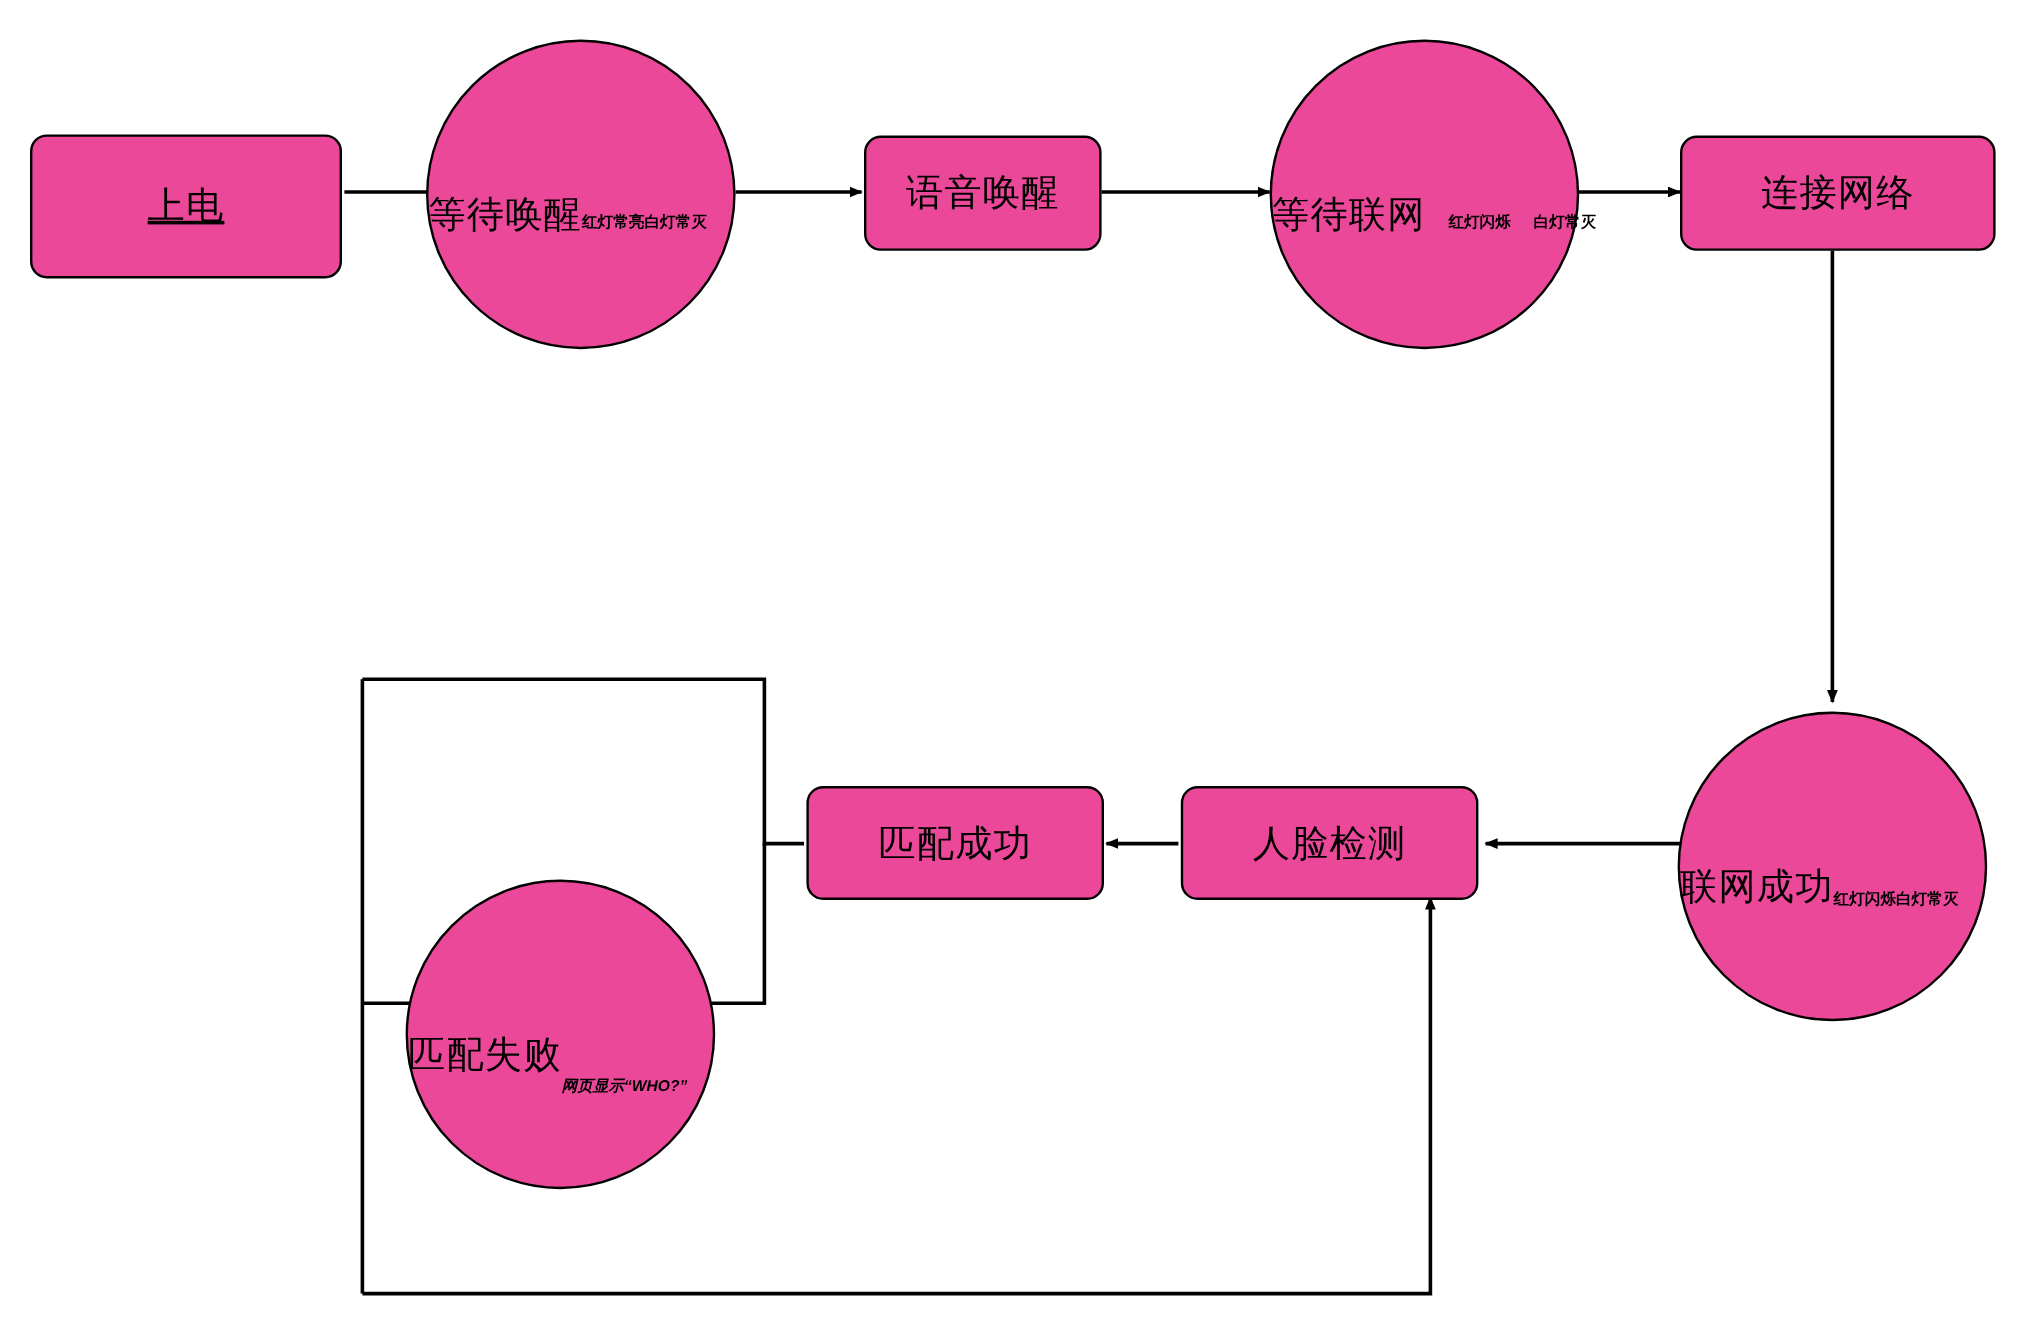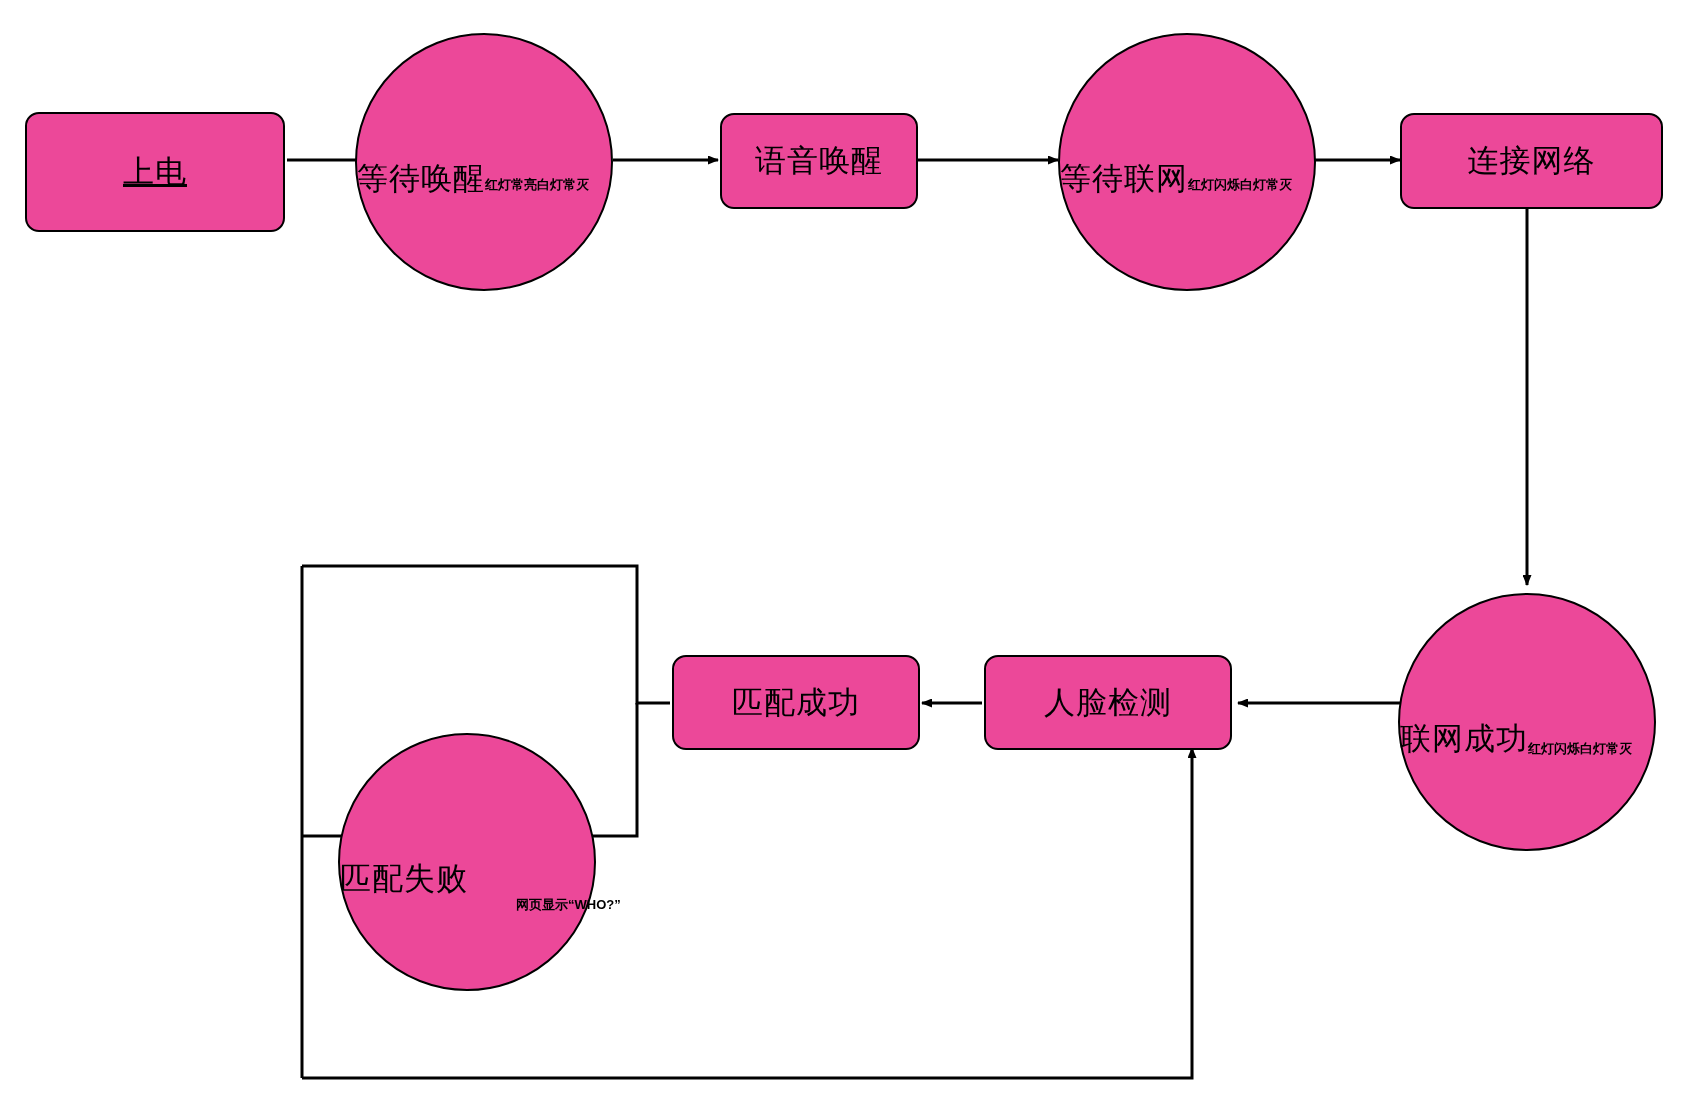--- a/index.html
+++ b/index.html
@@ -105,21 +105,21 @@
   <div class="node circle" style="left:355px; top:33px; width:258px; height:258px;">
     <div class="node-title">等待唤醒</div>
     <div class="node-sub">红灯常亮</div>
     <div class="node-sub">白灯常灭</div>
   </div>
 
   <div class="node rect" style="left:720px; top:113px; width:198px; height:96px;">
     <div class="node-title">语音唤醒</div>
   </div>
 
-  <div class="node circle" style="left:1058px; top:33px; width:258px; height:258px;">
+  <div class="node circle" style="left:1058px; top:33px; width:258px; height:258px;gap:19px;">
     <div class="node-title">等待联网</div>
     <div class="node-sub">红灯闪烁</div>
     <div class="node-sub">白灯常灭</div>
   </div>
 
   <div class="node rect" style="left:1400px; top:113px; width:263px; height:96px;">
     <div class="node-title">连接网络</div>
   </div>
 
   <div class="node circle tight" style="left:1398px; top:593px; width:258px; height:258px;">
@@ -130,18 +130,18 @@
 
   <div class="node rect" style="left:984px; top:655px; width:248px; height:95px;align-items:center;">
     <div class="node-title">人脸检测</div>
   </div>
 
   <div class="node rect" style="left:672px; top:655px; width:248px; height:95px;">
     <div class="node-title">匹配成功</div>
   </div>
 
 
-  <div class="node circle tight" style="left:338px; top:733px; width:258px; height:258px;gap:48px;">
+  <div class="node circle tight" style="left:338px; top:733px; width:258px; height:258px;">
     <div class="node-title">匹配失败</div>
-    <div class="node-sub" style="margin-top:86px;">网页显示“WHO?”</div>
+    <div class="node-sub" style="margin-top:86px;font-style:italic;">网页显示“WHO?”</div>
   </div>
 
 </div>
 
 </body></html>

